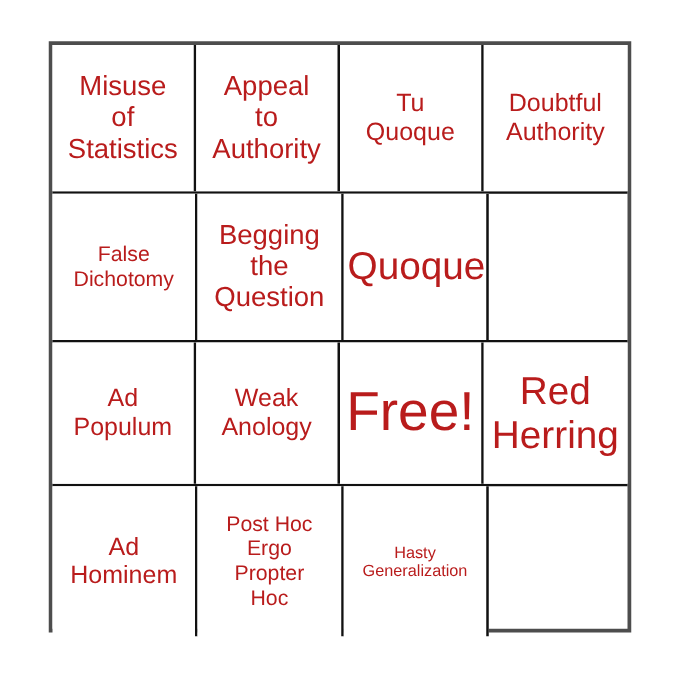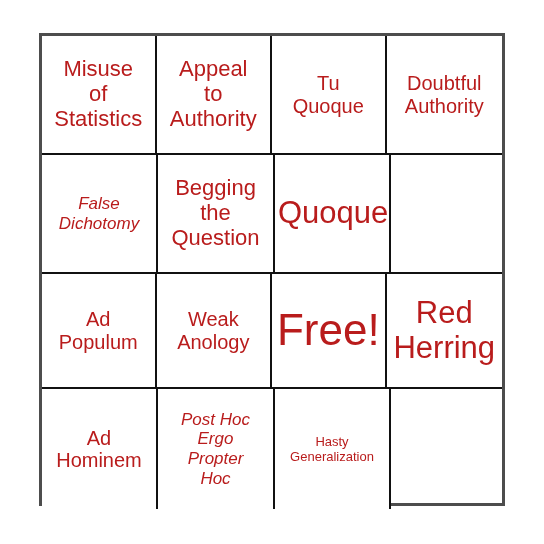--- a/index.html
+++ b/index.html
@@ -67,21 +67,21 @@
   }
 
   .cell-text {
     display: block;
     width: 100%;
     white-space: pre-line;
   }
 
   
   .fs-xs   { font-size: 13px; line-height: 1.18; }
-  .fs-sm   { font-size: 17px; line-height: 1.15; font-style: italic; }
+  .fs-sm   { font-size: 17px; line-height: 1.15; }
   .fs-md   { font-size: 22px; line-height: 1.13; }
   .fs-lg   { font-size: 20px; line-height: 1.12; }
   .fs-xl   { font-size: 31px; line-height: 1.10; }
   .fs-xxl  { font-size: 38px; line-height: 1.08; }
   .fs-huge { font-size: 44px; line-height: 1.05; }
 </style>
 </head>
 <body>
 
 <div id="bingo-card">

